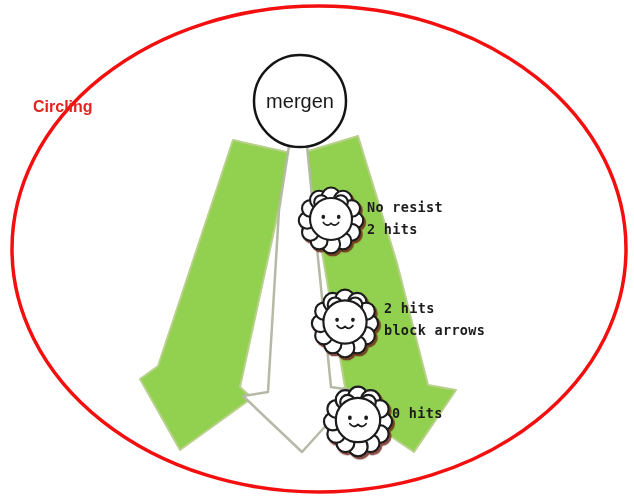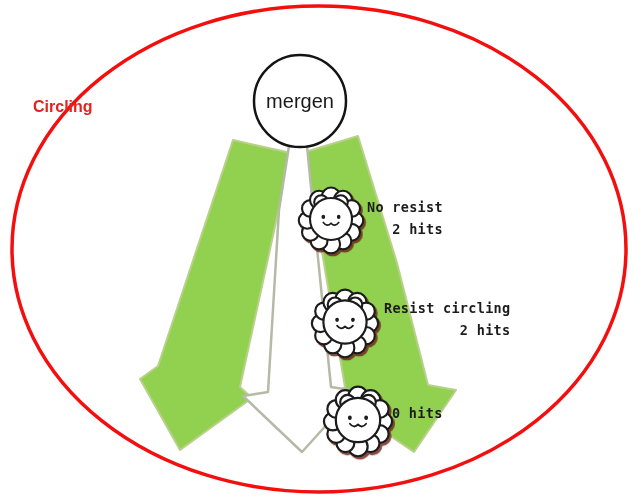--- a/index.html
+++ b/index.html
@@ -13,21 +13,20 @@
   #diagram-svg{position:absolute;left:0;top:0;}
   .floating-label{
     position:absolute;
     font-family:"DejaVu Sans Mono", monospace;
     font-weight:bold;
     font-size:13.5px;
     line-height:22px;
     letter-spacing:0.3px;
     color:#1c1c1c;
     white-space:nowrap;
-    text-align:right;
   }
   .floating-label span{display:block;}
   #circling-label{
     position:absolute;
     left:33px;top:50px;
     font-family:"Liberation Sans", sans-serif;
     font-weight:bold;
     font-size:16px;
     color:#e2231e;
     white-space:nowrap;
@@ -100,21 +99,21 @@
   </svg>
 
   <div id="circling-label">Circling</div>
 
   <div class="floating-label" id="label-no-resist">
     <span>No resist</span>
     <span>2 hits</span>
   </div>
 
   <div class="floating-label" id="label-resist-circling">
-    <span>Resist circling</span>
     <span>2 hits</span>
+    <span>block arrows</span>
   </div>
 
   <div class="floating-label" id="label-zero-hits">
     <span>0 hits</span>
   </div>
 
 </div>
 
 </body></html>

